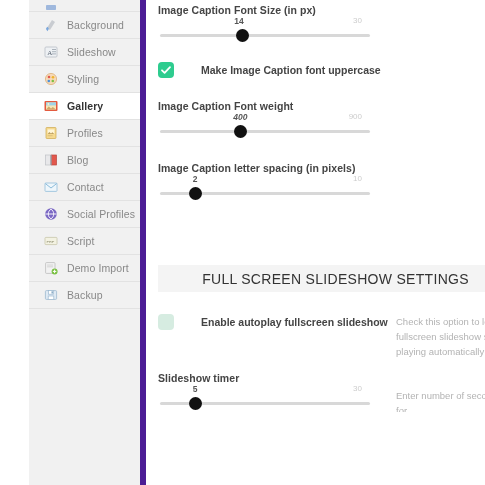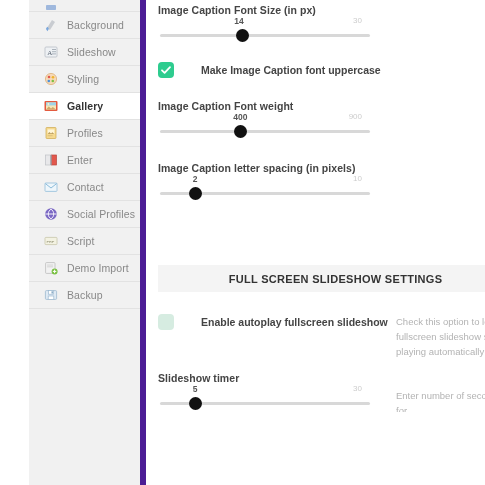--- a/index.html
+++ b/index.html
@@ -189,22 +189,22 @@
   
   .section-header {
     margin: 0 7px 0 12px;
     background: #f4f4f4;
     height: 27px;
     display: flex;
     align-items: center;
     justify-content: center;
   }
   .section-header-text {
-    font-size: 11px;
-    font-weight: bold;
+    font-size: 14px;
+    font-weight: normal;
     color: #333333;
     letter-spacing: 0.3px;
   }
 
   
   .partial-clip {
     overflow: hidden;
   }
 </style>
 </head>
@@ -279,21 +279,21 @@
           <span class="nav-label">Profiles</span>
         </li>
         <li class="nav-item">
           <span class="nav-ico">
             <svg viewBox="0 0 16 16">
               <rect x="2.5" y="3" width="5.2" height="10" fill="#e8e8ea" stroke="#bfc2c7" stroke-width="0.7"></rect>
               <rect x="8.3" y="3" width="5.2" height="10" fill="#e2574c" stroke="#b8453c" stroke-width="0.7"></rect>
               <rect x="7.4" y="3" width="1.2" height="10" fill="#9aa0a6"></rect>
             </svg>
           </span>
-          <span class="nav-label">Enter</span>
+          <span class="nav-label">Blog</span>
         </li>
         <li class="nav-item">
           <span class="nav-ico">
             <svg viewBox="0 0 16 16">
               <rect x="2" y="4" width="12" height="8.4" rx="0.8" fill="#eef6fb" stroke="#9cc3dd" stroke-width="0.9"></rect>
               <path d="M2.4 4.6 L8 9 l5.6-4.4" fill="none" stroke="#7fb4d6" stroke-width="0.9"></path>
             </svg>
           </span>
           <span class="nav-label">Contact</span>
         </li>
@@ -362,21 +362,21 @@
             </svg>
         </span>
         <span class="check-label">Make Image Caption font uppercase</span>
       </div>
 
       <div class="field-block" style="margin-top:22px;">
         <div class="field-label">Image Caption Font weight</div>
         <div class="slider-wrap">
           <div class="slider-track"></div>
           <div class="slider-max">900</div>
-          <div class="slider-val" id="val-1" style="left: 82.34px;">400</div>
+          <div class="slider-val" id="val-1" style="left: 82.34px; font-style: italic;">400</div>
           <div class="slider-thumb" id="thumb-1" style="left: 75.84px;"></div>
         </div>
       </div>
 
       <div class="field-block" style="margin-top:22px;">
         <div class="field-label">Image Caption letter spacing (in pixels)</div>
         <div class="slider-wrap">
           <div class="slider-track"></div>
           <div class="slider-max">10</div>
           <div class="slider-val" id="val-2" style="left: 37.02px;">2</div>

